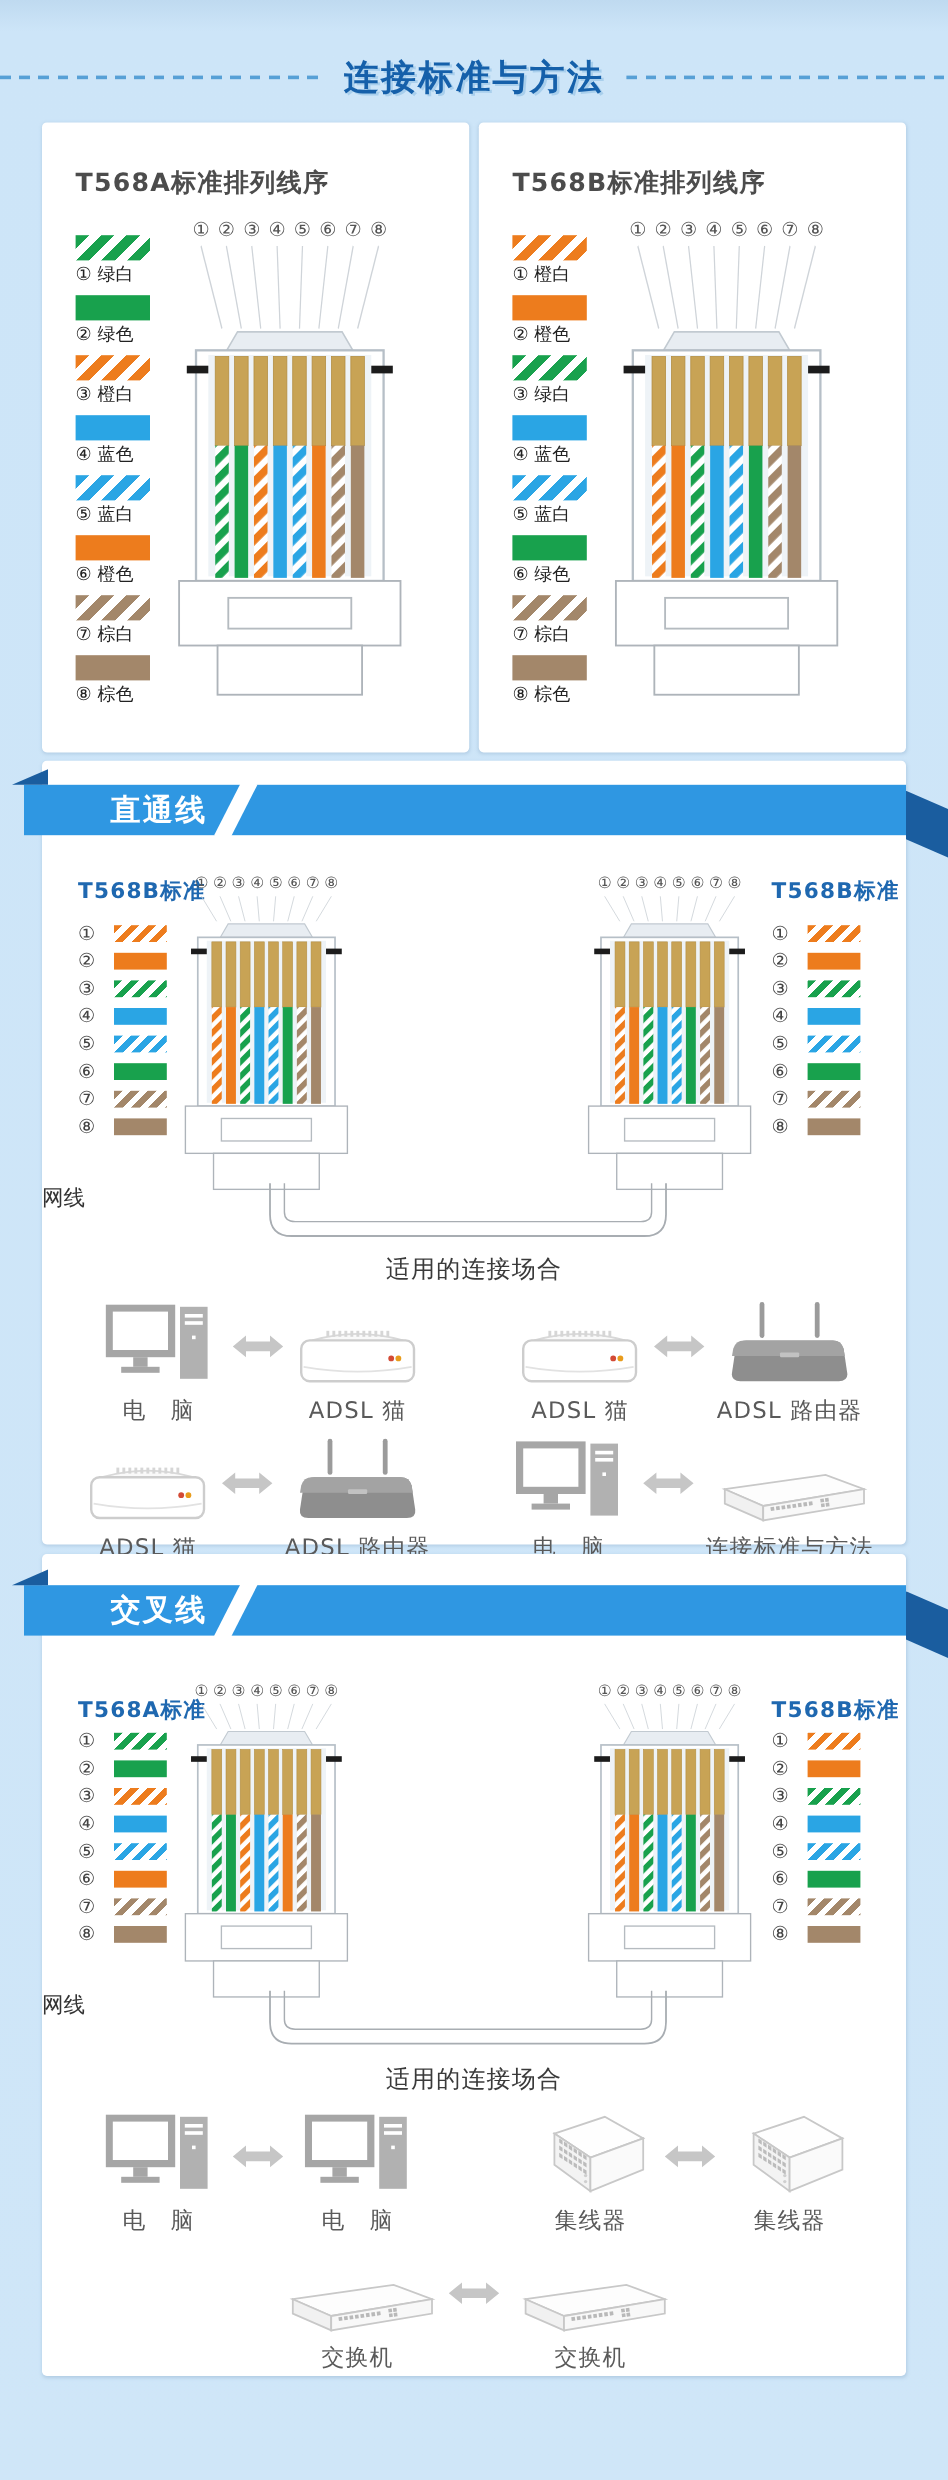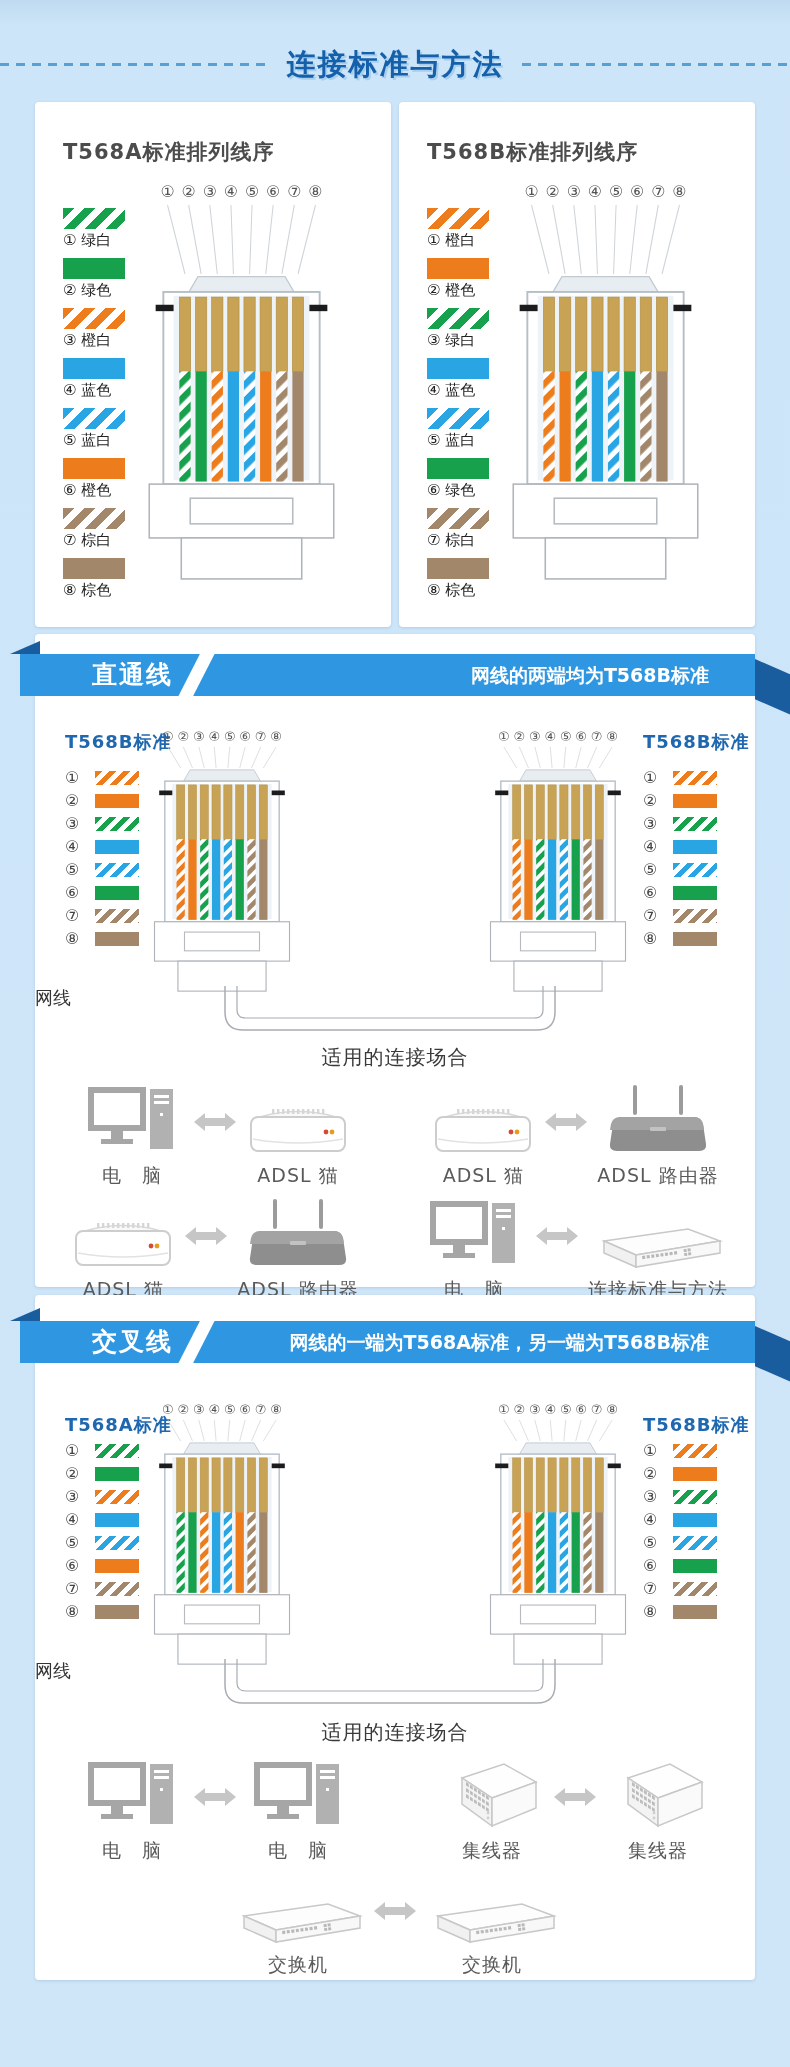--- a/index.html
+++ b/index.html
@@ -21,21 +21,21 @@
     display:flex;align-items:center;justify-content:center;box-shadow:0 2px 3px rgba(120,160,200,.25);}
   .substrip span{color:#9b9b9b;font-size:17px;letter-spacing:1px;}
 
   
   .card{background:#ffffff;border-radius:4px;box-shadow:0 1px 3px rgba(90,130,170,.25);position:relative;}
   .row1{margin:7px 35px 0;display:flex;gap:8px;}
   .std-card{width:356px;height:525px;}
   .panel-title{position:absolute;left:28px;top:36px;font-size:21px;font-weight:bold;color:#4c4c4c;letter-spacing:1px;}
 
   
-  .legend-stacked{position:absolute;left:28px;top:106px;}
+  .legend-stacked{position:absolute;left:28px;top:94px;}
   .legend-stacked .item{margin-bottom:9px;}
   .legend-stacked .sw{width:62px;height:21px;}
   .legend-stacked .lab{font-size:15px;color:#222;margin-top:3px;line-height:17px;}
 
   
   .connector-unit{position:absolute;}
   .connector-unit .pin-nums{display:flex;justify-content:center;color:#555;}
   .connector-unit .pin-nums span{width:10.31%;text-align:center;}
   .connector-unit.lg{left:104px;top:80px;width:205px;}
   .connector-unit.lg .pin-nums{font-size:16px;line-height:20px;}
@@ -297,21 +297,20 @@
             <rect x="33" y="206" width="94" height="32" fill="#ffffff" stroke="#aeb4ba" stroke-width="1.2"></rect>
           </svg>
         </div>
     </div>
   </div>
 
   <div class="card section-card straight">
     <div class="ribbon">
       <span class="ribbon-title">直通线</span>
       <span class="ribbon-slash"></span>
-      <span class="ribbon-note">网线的两端均为T568B标准</span>
     </div>
     <div class="std-label left">T568B标准</div>
     <div class="legend-inline left">
         <div class="li">
           <span class="num">①</span>
           <span class="sw-sm" style="background: repeating-linear-gradient(135deg, rgb(237, 124, 29) 0px, rgb(237, 124, 29) 5px, rgb(255, 255, 255) 5px, rgb(255, 255, 255) 10px);"></span>
         </div>
         <div class="li">
           <span class="num">②</span>
           <span class="sw-sm" style="background: rgb(237, 124, 29);"></span>
@@ -656,21 +655,20 @@
             </div>
           </div>
         </div>
       </div>
   </div>
 
   <div class="card section-card cross">
     <div class="ribbon">
       <span class="ribbon-title">交叉线</span>
       <span class="ribbon-slash"></span>
-      <span class="ribbon-note">网线的一端为T568A标准，另一端为T568B标准</span>
     </div>
     <div class="std-label left">T568A标准</div>
     <div class="legend-inline left">
         <div class="li">
           <span class="num">①</span>
           <span class="sw-sm" style="background: repeating-linear-gradient(135deg, rgb(24, 161, 77) 0px, rgb(24, 161, 77) 5px, rgb(255, 255, 255) 5px, rgb(255, 255, 255) 10px);"></span>
         </div>
         <div class="li">
           <span class="num">②</span>
           <span class="sw-sm" style="background: rgb(24, 161, 77);"></span>

